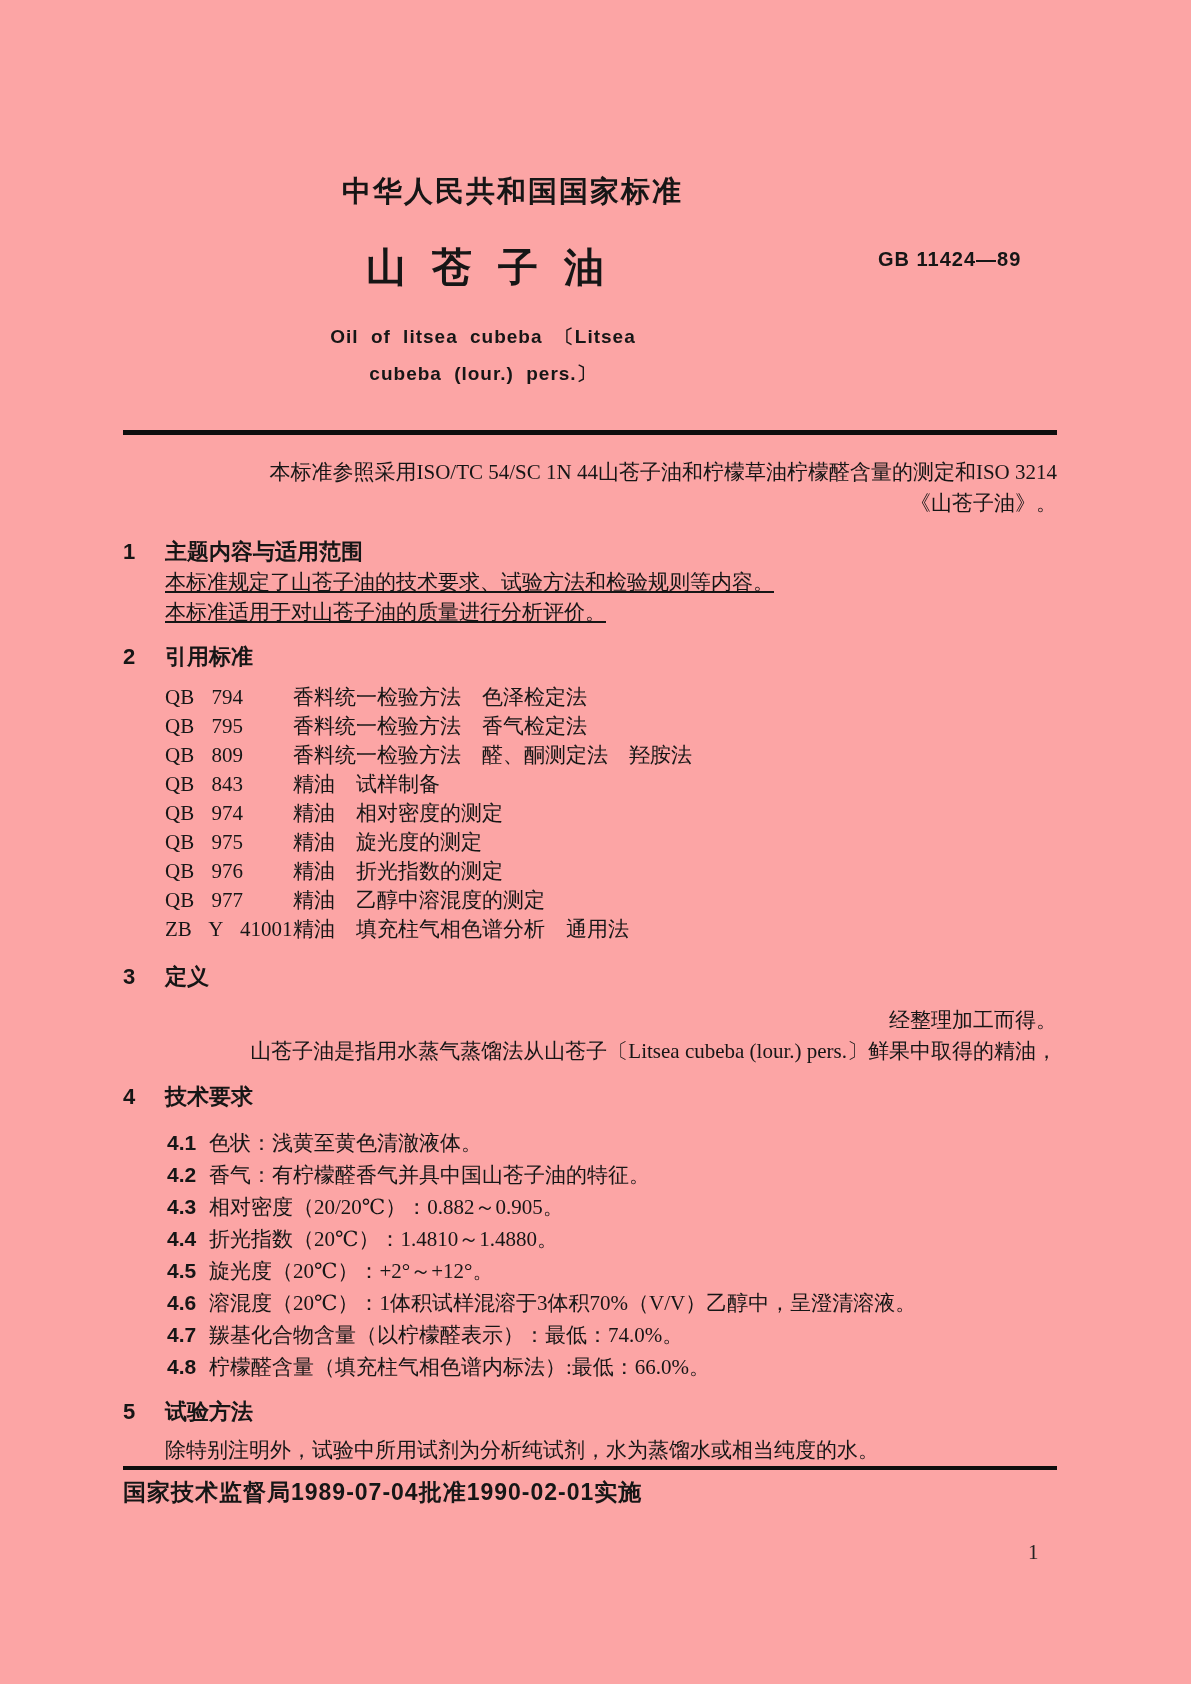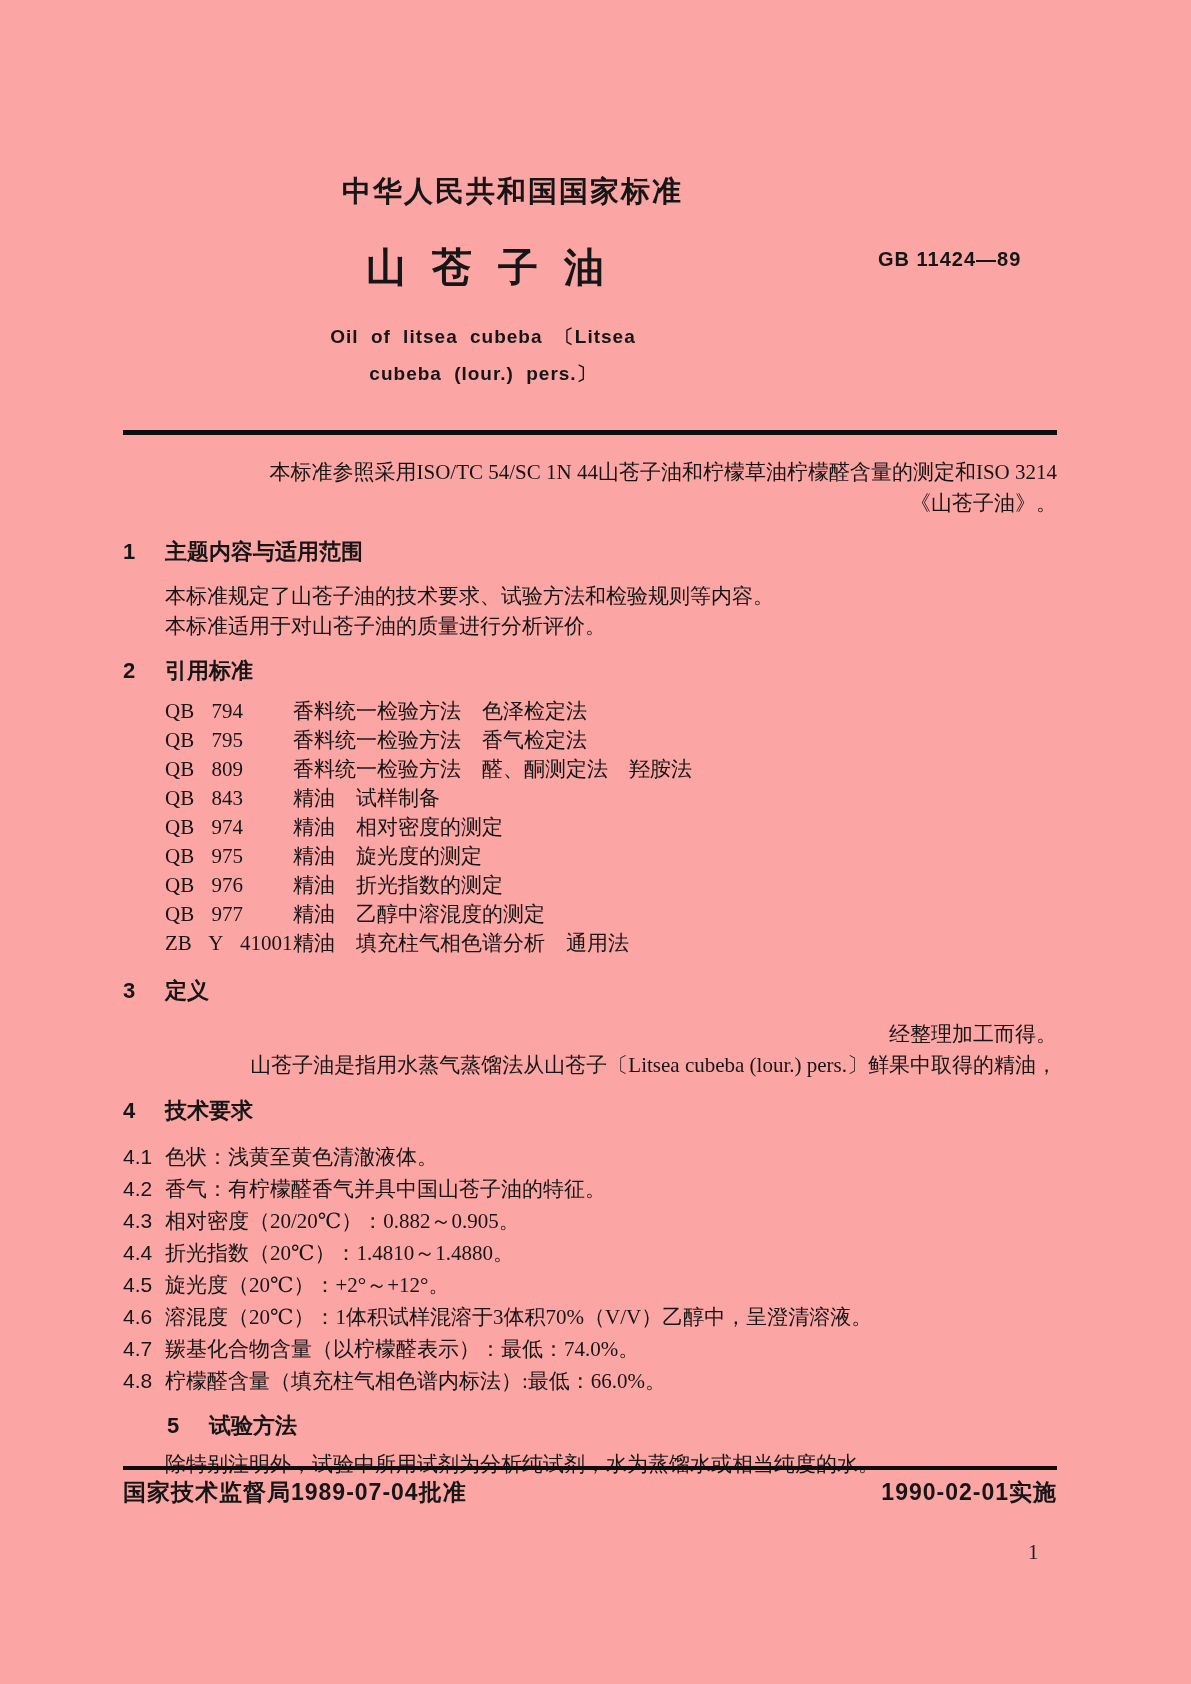--- a/index.html
+++ b/index.html
@@ -53,44 +53,44 @@
   .indent{ text-indent:42px; }
 
   .sec-head {
     font-family:"Liberation Sans","DejaVu Sans",sans-serif;
     font-weight:bold; font-size:22px; line-height:30px;
   }
   .sec-no { display:inline-block; min-width:42px; }
 
   .m-intro   { margin-top:2px;  }
   .m-sec1h   { margin-top:18px; }
-  .m-sec1p   { margin-top:14px; line-height:30px; }
+  .m-sec1p   { line-height:30px;text-decoration:underline; }
   .m-sec2h   { margin-top:15px; }
   .m-refs    { margin-top:11px; }
   .m-sec3h   { margin-top:18px; }
   .m-def     { margin-top:13px; }
   .m-sec4h   { margin-top:15px; }
   .m-reqs    { margin-top:15px; }
-  .m-sec5h   { margin-top:14px;margin-left:44px; }
+  .m-sec5h   { margin-top:14px; }
   .m-sec5p   { margin-top:8px;  line-height:30px; }
 
   .ref-row  { line-height:29px; padding-left:42px; white-space:nowrap; }
   .ref-code { display:inline-block; min-width:128px; word-spacing:12px; }
 
   .req-row { line-height:31px; white-space:nowrap; }
   .req-no  {
     display:inline-block; min-width:42px;
     font-family:"Liberation Sans","DejaVu Sans",sans-serif;
-    font-weight:normal; font-size:21px;
+    font-weight:bold; font-size:21px;margin-left:44px;
   }
 
   
   .footer-row {
     position:absolute; left:123px; top:1477px; width:934px;
-    display:flex; justify-content:space-between; align-items:flex-start;
+    display:flex; align-items:flex-start;
     font-family:"Liberation Sans","DejaVu Sans",sans-serif;
     font-weight:bold; font-size:23px; letter-spacing:1px;
     white-space:nowrap;
   }
   .page-no {
     position:absolute; left:1028px; top:1540px;
     font-size:21px; color:#222;
   }
 </style>
 </head>

